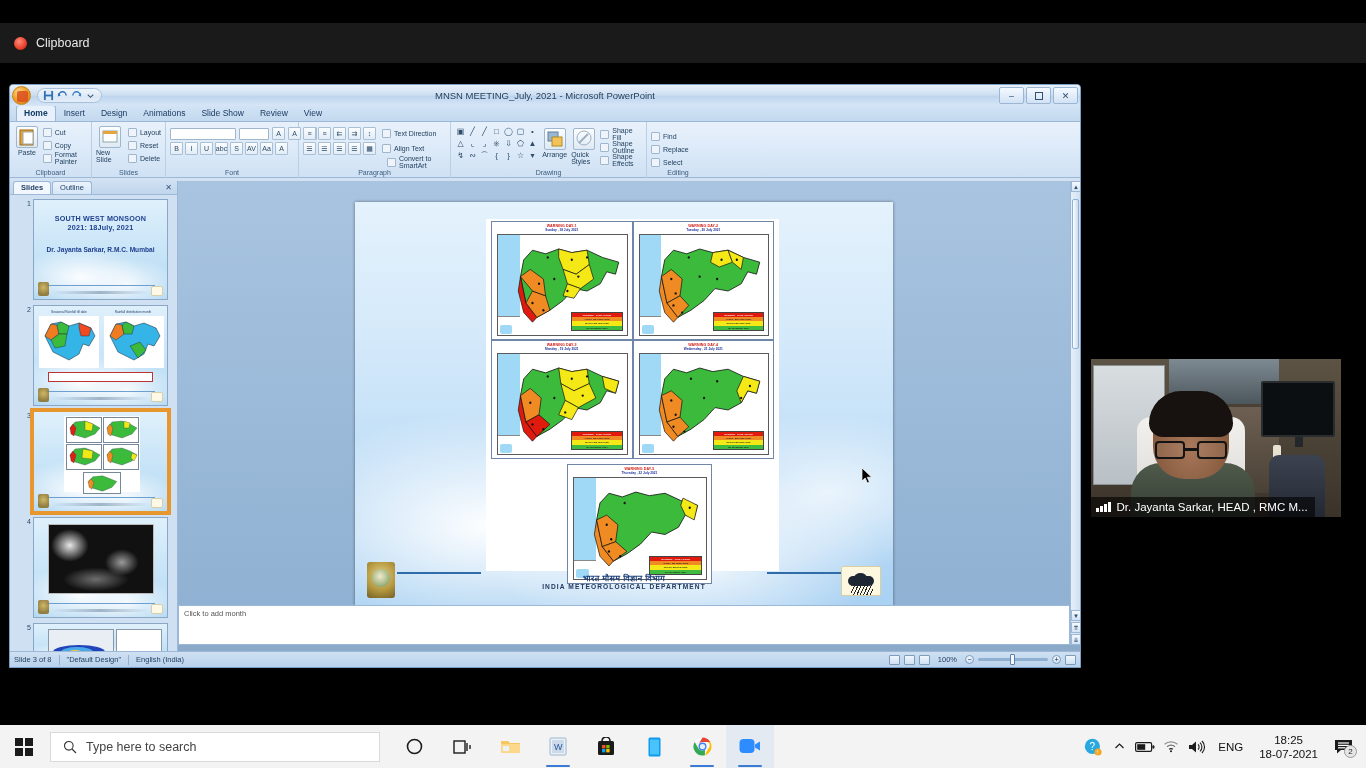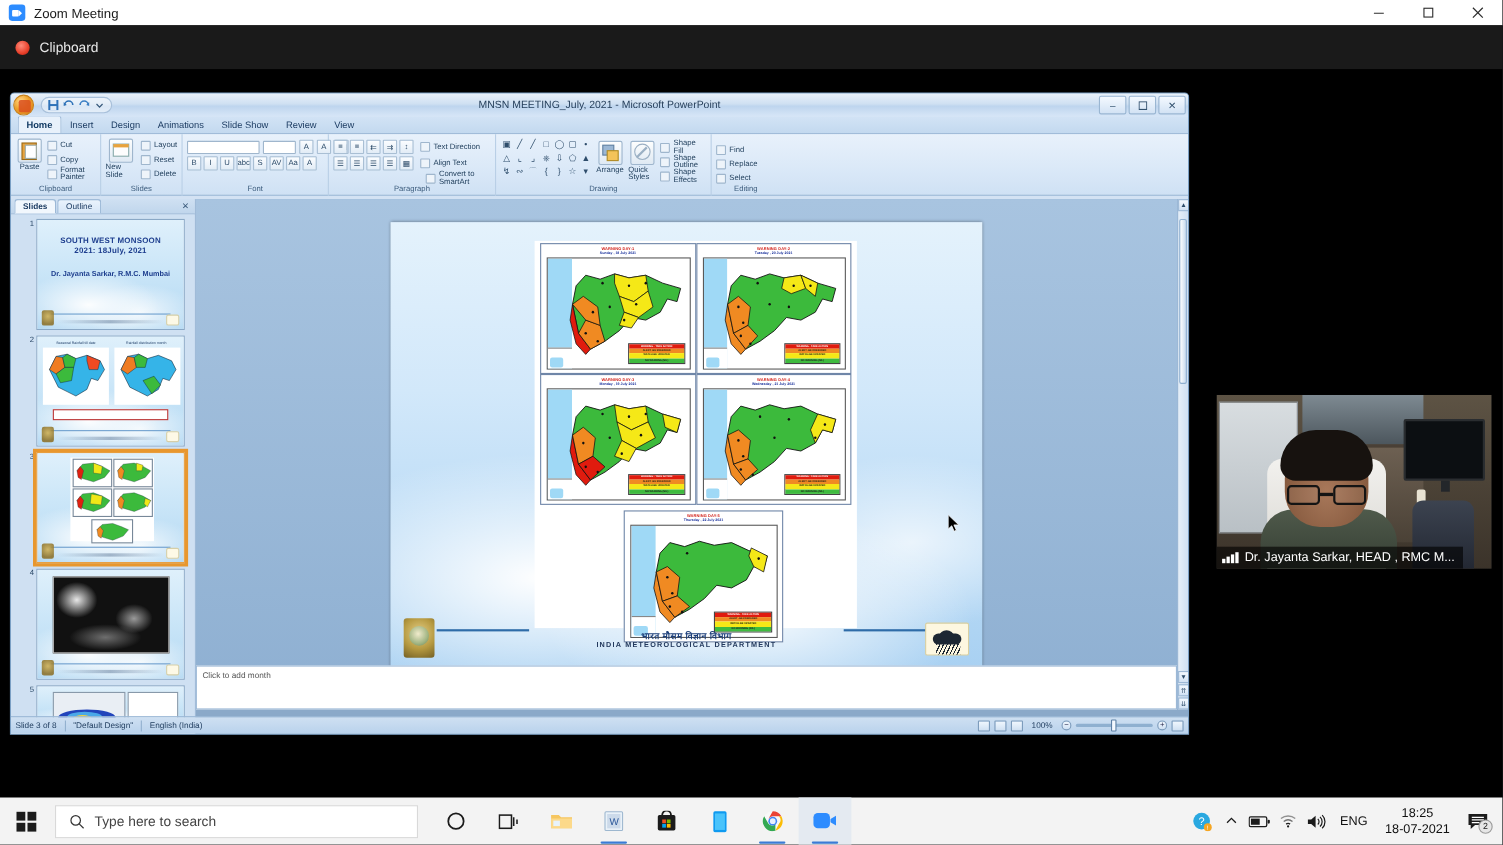--- a/index.html
+++ b/index.html
@@ -324,21 +324,21 @@
   .st-right { margin-left: auto; display: flex; align-items: center; gap: 4px; }
   .view-btn { width: 11px; height: 10px; border: 1px solid #7d9cbc; background: linear-gradient(to bottom,#f0f7fe,#cfe0f2); border-radius: 1px; }
   .zoom-slider { width: 70px; height: 3px; background: #8fb0d0; position: relative; border-radius: 2px; }
   .zoom-knob { position: absolute; left: 32px; top: -4px; width: 5px; height: 11px; background: #f4f9ff; border: 1px solid #5d80a6; border-radius: 1px; }
   .zoom-pm { width: 9px; height: 9px; border: 1px solid #7d9cbc; border-radius: 50%;
     background: linear-gradient(to bottom,#f0f7fe,#cfe0f2); font-size: 7px; line-height: 7px; text-align: center; color:#224; }
 
   
   .video-tile {
     position: absolute; left: 1091px; top: 296px; width: 250px; height: 158px;
-    background: #1b1b1b; overflow: hidden; margin-left: 15px;
+    background: #1b1b1b; overflow: hidden;
   }
   .vid-scene { position: absolute; inset: 0; }
   .v-wall { position:absolute; inset:0; background: linear-gradient(to bottom,#5d5344,#3b332a); }
   .v-door { position:absolute; left:2px; top:6px; width:72px; height:120px;
     background: linear-gradient(to bottom,#d8dde0,#b9c0c5); border:1px solid #8b9196; }
   .v-glass { position:absolute; left:78px; top:0; width:110px; height:48px;
     background: linear-gradient(to bottom,#7e8a92,#4c565d); border-bottom: 3px solid #4a4036; }
   .v-glass2 { position:absolute; left:78px; top:48px; width:110px; height:86px;
     background: linear-gradient(to bottom,#6d6052,#4a4136); }
   .v-tv { position:absolute; right:6px; top:22px; width:74px; height:56px;
@@ -398,42 +398,20 @@
     display: flex; align-items: center; justify-content: center;
   }
   
   .cursor { position: absolute; left: 862px; top: 405px; width: 11px; height: 16px; }
 </style>
 </head>
 <body>
 
 <div id="root">
 
-  <div class="zoom-titlebar">
-    <div class="zoom-logo"></div>
-    <div class="zoom-title-text">Zoom Meeting</div>
-    <div class="win-ctrls">
-      <div class="win-btn">
-        <svg width="11" height="11" viewBox="0 0 11 11">
-            <line x1="1" y1="6" x2="10" y2="6" stroke="#2b2b2b" stroke-width="1"></line>
-          </svg>
-      </div>
-      <div class="win-btn">
-        <svg width="11" height="11" viewBox="0 0 11 11">
-            <rect x="1.5" y="1.5" width="8" height="8" fill="none" stroke="#2b2b2b" stroke-width="1"></rect>
-          </svg>
-      </div>
-      <div class="win-btn close">
-        <svg width="11" height="11" viewBox="0 0 11 11">
-            <line x1="1" y1="1" x2="10" y2="10" stroke="#2b2b2b" stroke-width="1.1"></line>
-            <line x1="10" y1="1" x2="1" y2="10" stroke="#2b2b2b" stroke-width="1.1"></line>
-          </svg>
-      </div>
-    </div>
-  </div>
 
   <div class="rec-bar">
     <div class="rec-dot"></div>
     <div class="rec-label">Clipboard</div>
   </div>
 
   <div class="zoom-stage">
 
     <div class="ppt-win">
 

